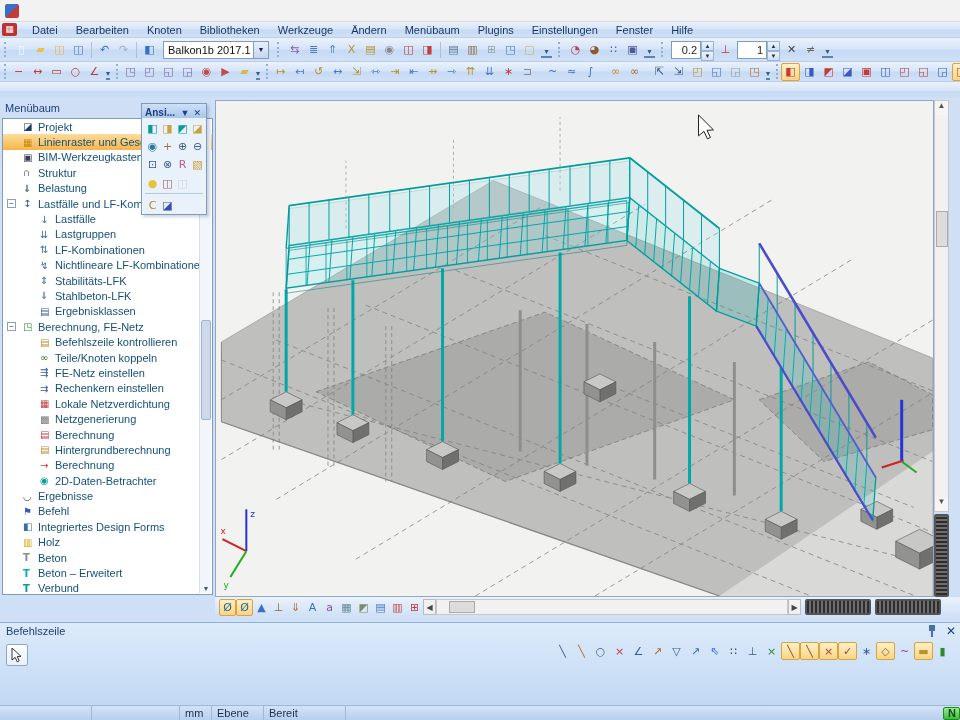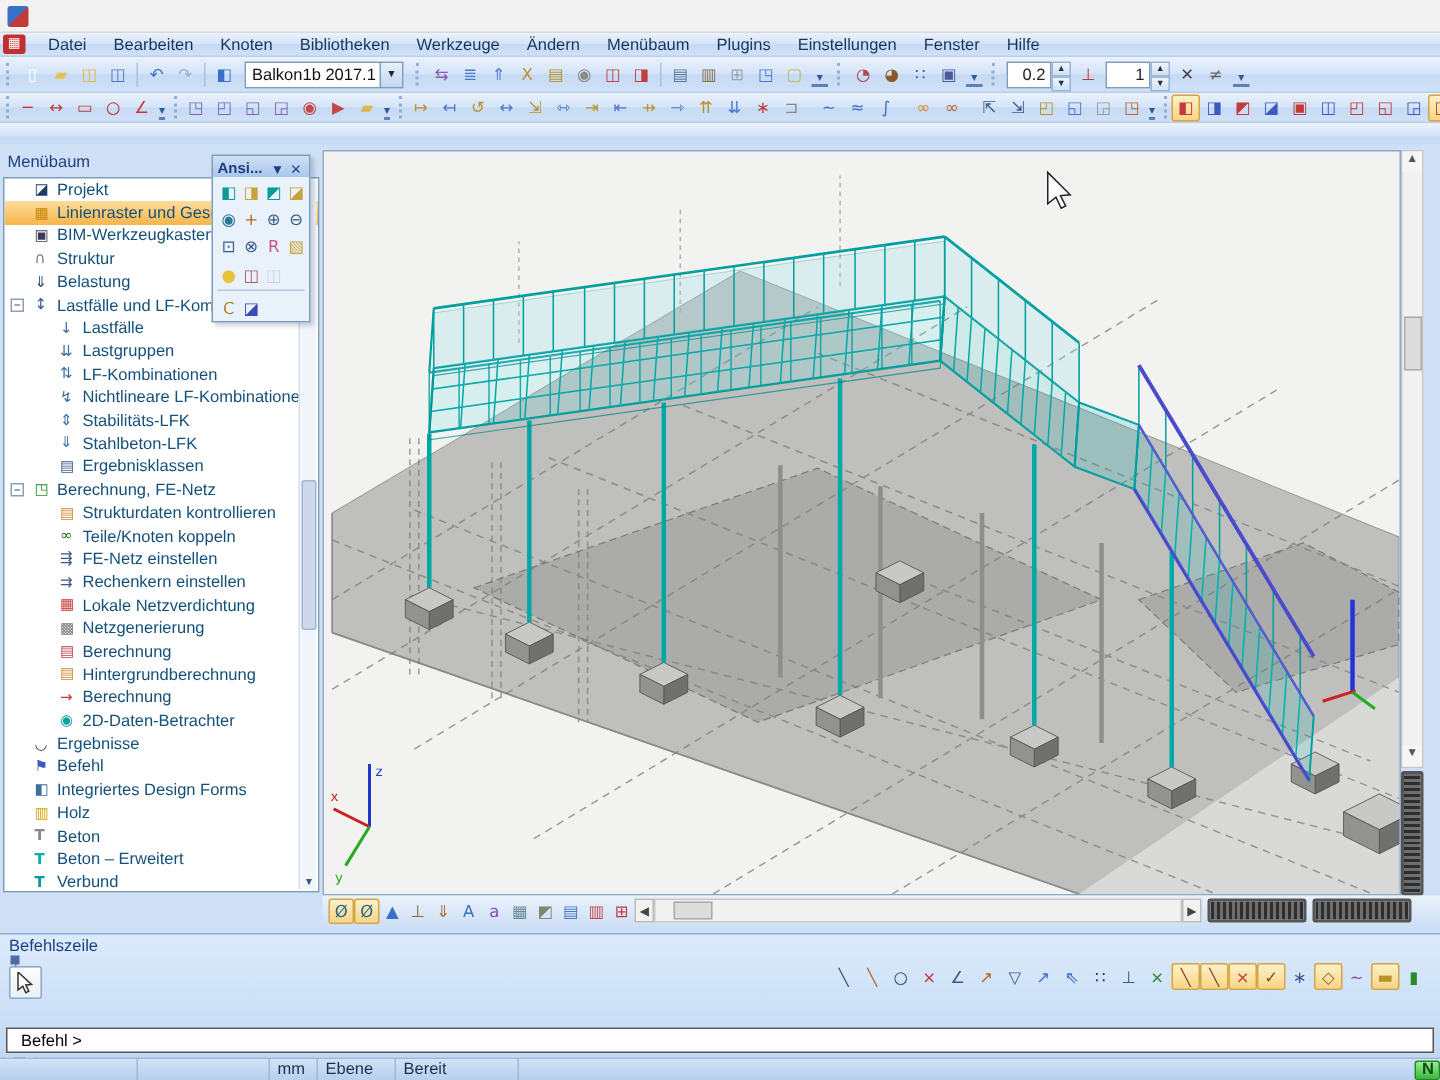--- a/index.html
+++ b/index.html
@@ -75,21 +75,21 @@
   #vroller { position:absolute; left:719px; top:414px; width:15px; height:83px; background:repeating-linear-gradient(0deg,#2e2e2e 0 2px,#6e6e6e 2px 4px); border:2px solid #555; border-radius:2px; }
   #vbottom { position:absolute; left:0; top:497px; width:745px; height:20px; background:linear-gradient(#eaf2fc,#cfe0f6); display:flex; align-items:center; }
   #vbottom .tbi { width:17px; height:17px; }
   #vbottom .harr { width:13px; height:16px; background:#f1f1f1; border:1px solid #bbb; font-size:8px; color:#444; text-align:center; line-height:15px; }
   #vbottom .htrack { width:352px; height:16px; background:#f1f1f1; border:1px solid #c8c8c8; position:relative; }
   #vbottom .hthumb { position:absolute; left:12px; top:1px; width:26px; height:12px; background:#dcdcdc; border:1px solid #ababab; }
   .hroller { width:66px; height:16px; background:repeating-linear-gradient(90deg,#2e2e2e 0 2px,#6e6e6e 2px 4px); border:2px solid #555; border-radius:2px; margin-left:4px; }
 
   
   #cmdpanel { position:absolute; left:0; top:622px; width:960px; height:83px; background:linear-gradient(#dcebfb,#c2d8f3); border-top:1px solid #8fb0d8; }
-  #cmdpanel .chead { display:flex; align-items:flex-start; padding:2px 4px 0 6px; color:#1d3f7e;flex-direction:column; }
+  #cmdpanel .chead { display:flex; align-items:center; padding:2px 4px 0 6px; color:#1d3f7e; }
   #cmdpanel .chead .ctitle { flex:1; }
   .pin { width:8px; height:12px; position:relative; margin-right:10px; }
   .pin:before { content:""; position:absolute; left:1px; top:0; width:6px; height:6px; background:#4a6fa5; }
   .pin:after { content:""; position:absolute; left:3.5px; top:6px; width:1.5px; height:6px; background:#4a6fa5; }
   .xbtn { color:#1d3f7e; font-size:12px; line-height:10px; }
   #selmode { position:absolute; left:6px; top:21px; width:22px; height:22px; background:linear-gradient(#fdfefe,#e9f0f8); border:1px solid #8fa8c8; border-radius:2px; display:flex; align-items:center; justify-content:center; }
   #snaprow { position:absolute; right:8px; top:19px; display:flex; }
   #cmdinput { position:absolute; left:4px; top:62px; width:952px; height:17px; background:#fff; border:1px solid #555; font-family:"Liberation Sans",sans-serif; font-size:11px; padding-left:9px; color:#000; }
 
   
@@ -498,21 +498,21 @@
     <span class="tlab">Ergebnisklassen</span>
   </div>
         <div class="trow" data-exp="1">
     <span class="texp">−</span>
     <span class="tico" style="color: rgb(42, 138, 42);">◳</span>
     <span class="tlab">Berechnung, FE-Netz</span>
   </div>
         <div class="trow lvl1">
 
     <span class="tico" style="color: rgb(200, 134, 42);">▤</span>
-    <span class="tlab">Strukturdaten kontrollieren</span>
+    <span class="tlab">Befehlszeile kontrollieren</span>
   </div>
         <div class="trow lvl1">
 
     <span class="tico" style="color: rgb(42, 106, 42);">∞</span>
     <span class="tlab">Teile/Knoten koppeln</span>
   </div>
         <div class="trow lvl1">
 
     <span class="tico" style="color: rgb(58, 90, 138);">⇶</span>
     <span class="tlab">FE-Netz einstellen</span>
@@ -925,21 +925,20 @@
           <span class="ig" style="color: rgb(138, 74, 176);">~</span>
         </span>
         <span class="tbi hl">
           <span class="ig" style="color: rgb(184, 147, 42);">▬</span>
         </span>
         <span class="tbi">
           <span class="ig" style="color: rgb(42, 138, 42);">▮</span>
         </span>
       </span>
   </div>
-  <input id="cmdinput" readonly="" value="Befehl &gt;" style="">
 </div>
 
 <div id="statusbar">
   <span class="cell c1"></span>
   <span class="cell c2"></span>
   <span class="cell c3">mm</span>
   <span class="cell c4">Ebene XY</span>
   <span class="cell c5">Bereit</span>
   <span class="fill"></span>
   <span class="badge">N</span>

